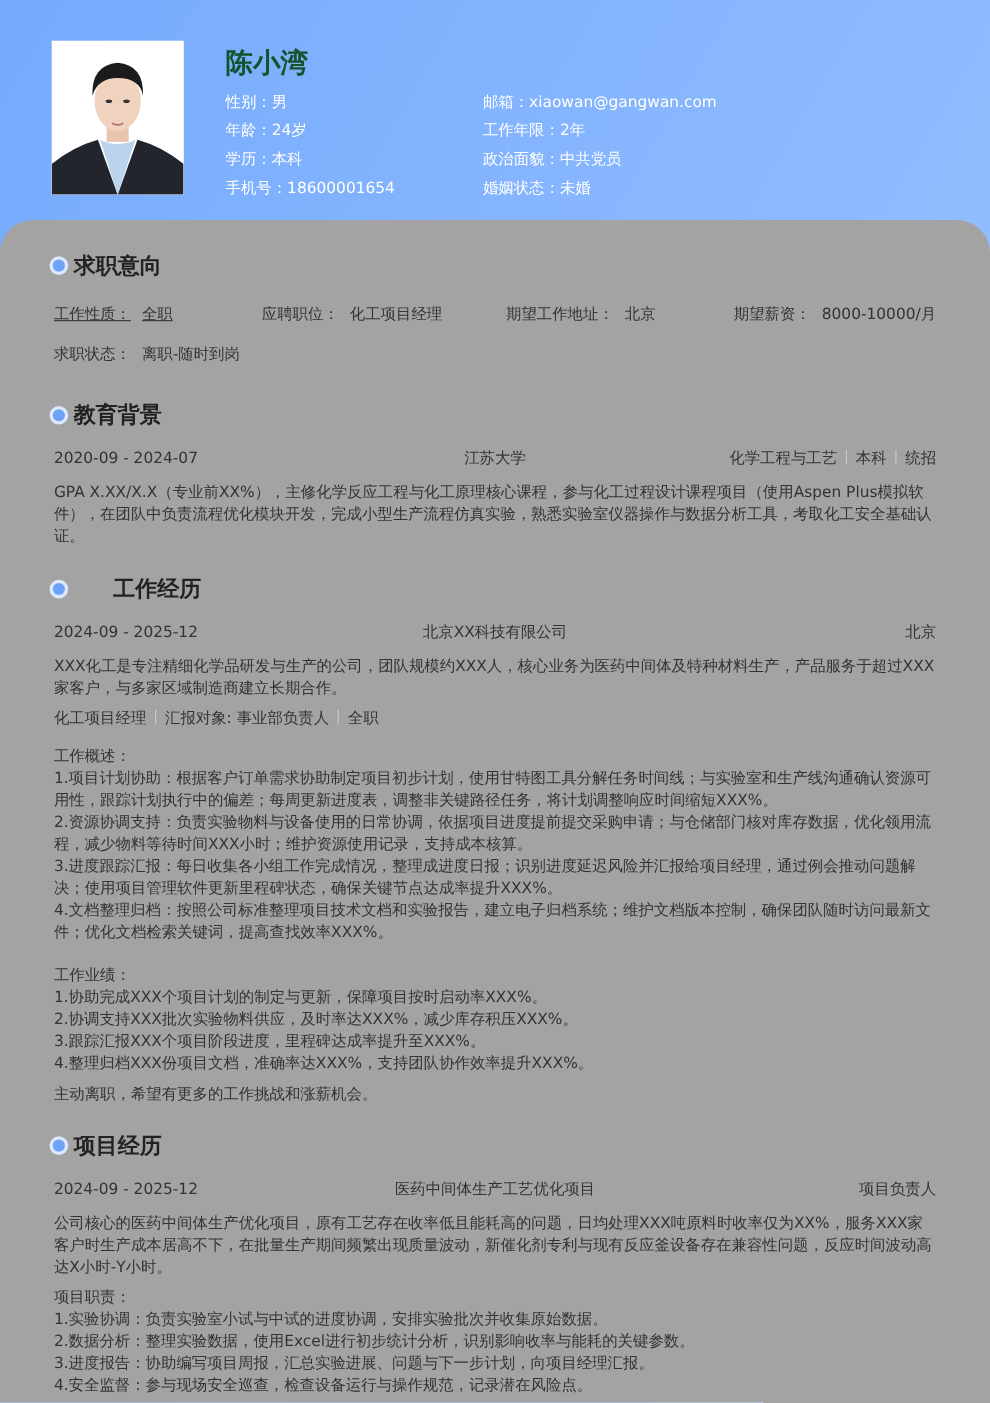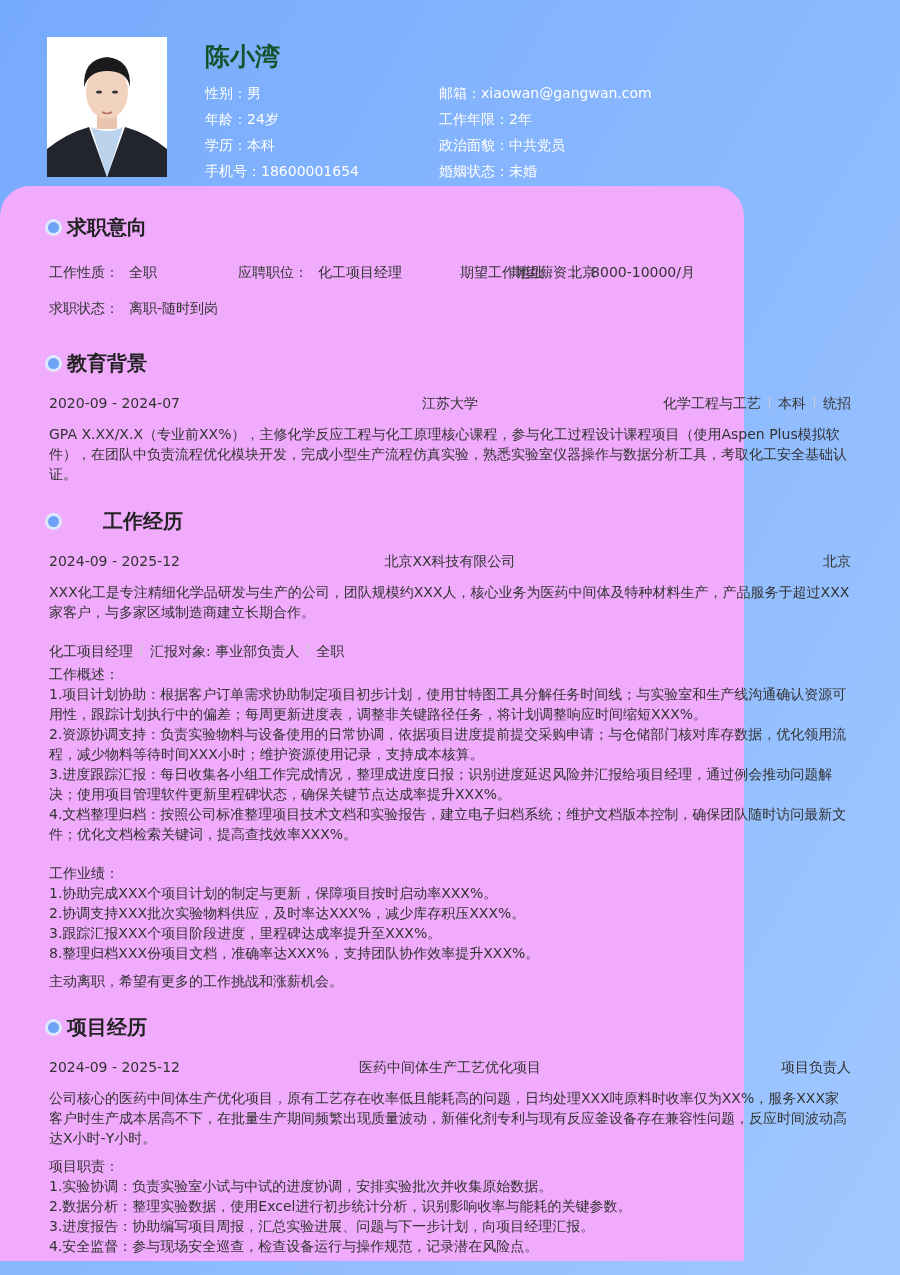--- a/index.html
+++ b/index.html
@@ -16,22 +16,22 @@
     background: #fff; overflow: hidden;
   }
   .name {
     position: absolute; left: 205px; top: 40px; font-size: 25px; font-weight: bold; color: #14532d;
   }
   .info-col { position: absolute; top: 84px; font-size: 14px; color: #fff; }
   .info-col div { height: 26px; line-height: 18px; }
   .info-left { left: 205px; }
   .info-right { left: 439px; }
   .card {
-    position: absolute; left: 0; top: 186px; width: 744px; height: 1075px;
-    background: #f0abfc; border-radius: 30px 30px 0 0;
+    position: absolute; left: 0; top: 200px; width: 900px; height: 1075px;
+    background: #a3a3a3; border-radius: 30px 30px 0 0;
   }
   .section-title {
     position: absolute; left: 48px; font-size: 20px; font-weight: bold; color: #222;
     display: flex; align-items: center;
   }
   .dot {
     width: 11px; height: 11px; border-radius: 50%; background: #6ea2f7;
     box-shadow: 0 0 0 3px #dce9fd; margin-right: 8px;
   }
   .row3 { position: absolute; left: 49px; width: 802px; font-size: 14px; display: flex; justify-content: space-between; line-height: 20px; gap: 12px; }
@@ -73,21 +73,21 @@
     <div><span>婚姻状态：</span><span>未婚</span></div>
   </div>
 </div>
 
 <div class="card">
 
   <div class="section-title" style="top:28px;">
     <span class="dot"></span>
     <span>求职意向</span>
   </div>
-  <div class="intent-item" style="left:49px; top:76px;"><span class="k">工作性质：</span><span>全职</span></div>
+  <div class="intent-item" style="left:49px; top:76px;text-decoration:underline;"><span class="k">工作性质：</span><span>全职</span></div>
   <div class="intent-item" style="left:238px; top:76px;"><span class="k">应聘职位：</span><span>化工项目经理</span></div>
   <div class="intent-item" style="left:460px; top:76px;"><span class="k">期望工作地址：</span><span>北京</span></div>
   <div class="intent-item" style="right:49px; top:76px;"><span class="k">期望薪资：</span><span>8000-10000/月</span></div>
   <div class="intent-item" style="left:49px; top:112px;"><span class="k">求职状态：</span><span>离职-随时到岗</span></div>
 
   <div class="section-title" style="top:164px;">
     <span class="dot"></span>
     <span>教育背景</span>
   </div>
   <div class="row3" style="top:207px;">
@@ -100,36 +100,36 @@
   <div class="section-title" style="top:322px;gap:36px;">
     <span class="dot"></span>
     <span>工作经历</span>
   </div>
   <div class="row3" style="top:365px;">
     <span>2024-09 - 2025-12</span>
     <span class="mid">北京XX科技有限公司</span>
     <span>北京</span>
   </div>
   <div class="para" style="top:396px;">XXX化工是专注精细化学品研发与生产的公司，团队规模约XXX人，核心业务为医药中间体及特种材料生产，产品服务于超过XXX家客户，与多家区域制造商建立长期合作。</div>
-  <div class="para" style="top:443px;margin-top:12px;">
+  <div class="para" style="top:443px;">
     <span>化工项目经理</span><span class="sep"></span><span>汇报对象: 事业部负责人</span><span class="sep"></span><span>全职</span>
   </div>
   <div class="para" style="top:478px;">
     <div>工作概述：</div>
     <div>1.项目计划协助：根据客户订单需求协助制定项目初步计划，使用甘特图工具分解任务时间线；与实验室和生产线沟通确认资源可用性，跟踪计划执行中的偏差；每周更新进度表，调整非关键路径任务，将计划调整响应时间缩短XXX%。</div>
     <div>2.资源协调支持：负责实验物料与设备使用的日常协调，依据项目进度提前提交采购申请；与仓储部门核对库存数据，优化领用流程，减少物料等待时间XXX小时；维护资源使用记录，支持成本核算。</div>
     <div>3.进度跟踪汇报：每日收集各小组工作完成情况，整理成进度日报；识别进度延迟风险并汇报给项目经理，通过例会推动问题解决；使用项目管理软件更新里程碑状态，确保关键节点达成率提升XXX%。</div>
     <div>4.文档整理归档：按照公司标准整理项目技术文档和实验报告，建立电子归档系统；维护文档版本控制，确保团队随时访问最新文件；优化文档检索关键词，提高查找效率XXX%。</div>
   </div>
   <div class="para" style="top:677px;">
     <div>工作业绩：</div>
     <div>1.协助完成XXX个项目计划的制定与更新，保障项目按时启动率XXX%。</div>
     <div>2.协调支持XXX批次实验物料供应，及时率达XXX%，减少库存积压XXX%。</div>
     <div>3.跟踪汇报XXX个项目阶段进度，里程碑达成率提升至XXX%。</div>
-    <div>8.整理归档XXX份项目文档，准确率达XXX%，支持团队协作效率提升XXX%。</div>
+    <div>4.整理归档XXX份项目文档，准确率达XXX%，支持团队协作效率提升XXX%。</div>
   </div>
   <div class="para" style="top:785px;">主动离职，希望有更多的工作挑战和涨薪机会。</div>
 
   <div class="section-title" style="top:828px;">
     <span class="dot"></span>
     <span>项目经历</span>
   </div>
   <div class="row3" style="top:871px;">
     <span>2024-09 - 2025-12</span>
     <span class="mid">医药中间体生产工艺优化项目</span>

